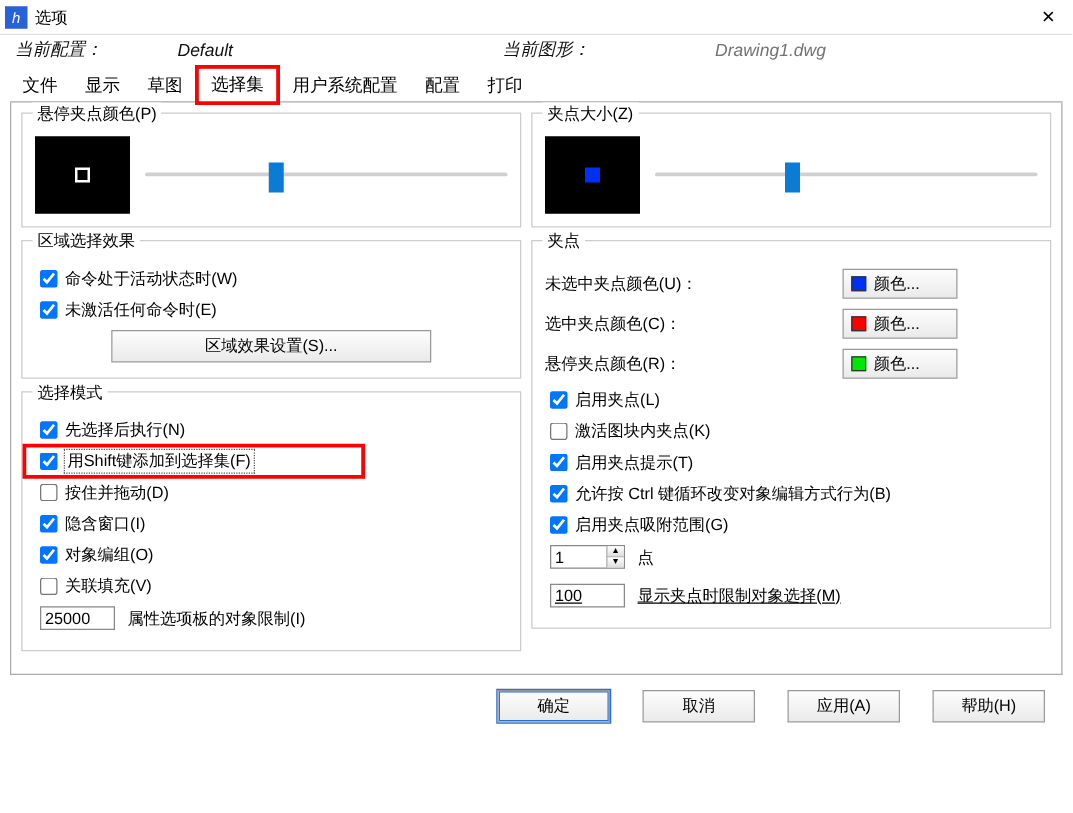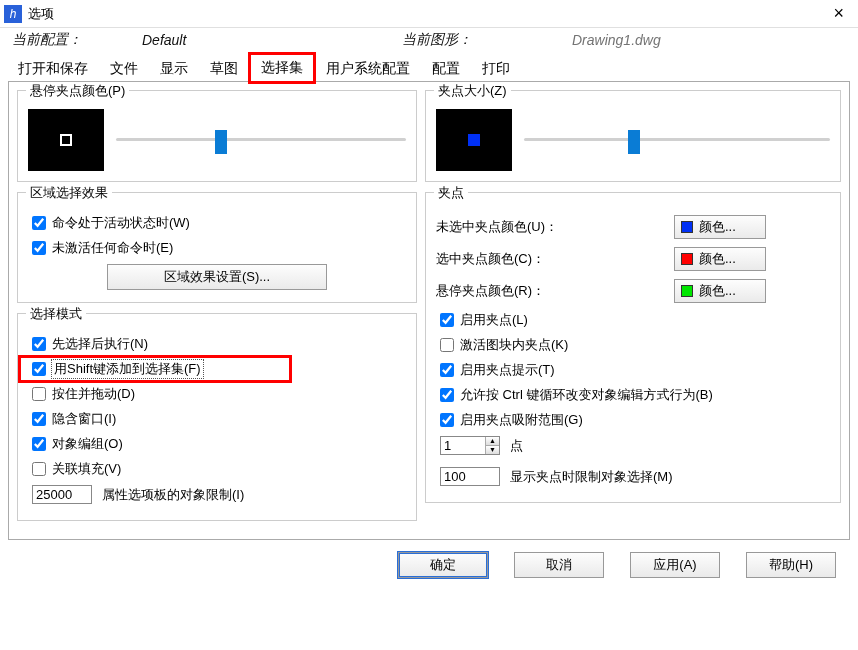--- a/index.html
+++ b/index.html
@@ -165,21 +165,21 @@
     padding: 0 2px;
   }
   .btn {
     background: linear-gradient(#fdfdfd, #eaeaea);
     border: 1px solid #999;
     padding: 3px 14px;
     font-size: 13px;
     font-family: inherit;
     cursor: default;
   }
-  .btn.wide { width: 220px; text-align: center; display: block; margin: 6px auto 2px auto; }
+  .btn.wide { width: 256px; text-align: center; display: block; margin: 6px auto 2px auto; }
   .color-row {
     display: flex;
     align-items: center;
     margin: 8px 0;
     gap: 48px;
   }
   .color-row .clabel { flex: 0 0 190px; }
   .color-row .cbtn {
     background: linear-gradient(#fdfdfd, #eaeaea);
     border: 1px solid #999;
@@ -250,21 +250,20 @@
 </div>
 
 <div class="inforow">
   <div class="lbl1">当前配置：</div>
   <div class="val1">Default</div>
   <div class="lbl2">当前图形：</div>
   <div class="val2">Drawing1.dwg</div>
 </div>
 
 <div class="tabs">
-  <div class="tab">打开和保存</div>
   <div class="tab">文件</div>
   <div class="tab">显示</div>
   <div class="tab">草图</div>
   <div class="tab active highlighted">选择集</div>
   <div class="tab">用户系统配置</div>
   <div class="tab">配置</div>
   <div class="tab">打印</div>
 </div>
 
 <div class="content">
@@ -395,21 +394,21 @@
         <span class="spin-wrap">
           <input type="text" value="1" style="">
           <span class="spin-btns">
             <span>▲</span>
             <span>▼</span>
           </span>
         </span>
         <span>点</span>
       </div>
 
-      <div class="numrow" style="margin-top:12px;">
+      <div class="numrow" style="margin-top:12px;text-decoration:underline;">
         <input type="text" value="100" style="">
         <span>显示夹点时限制对象选择(M)</span>
       </div>
     </div>
   </div>
 
 </div>
 
 <div class="footer">
   <button class="btn primary">确定</button>

